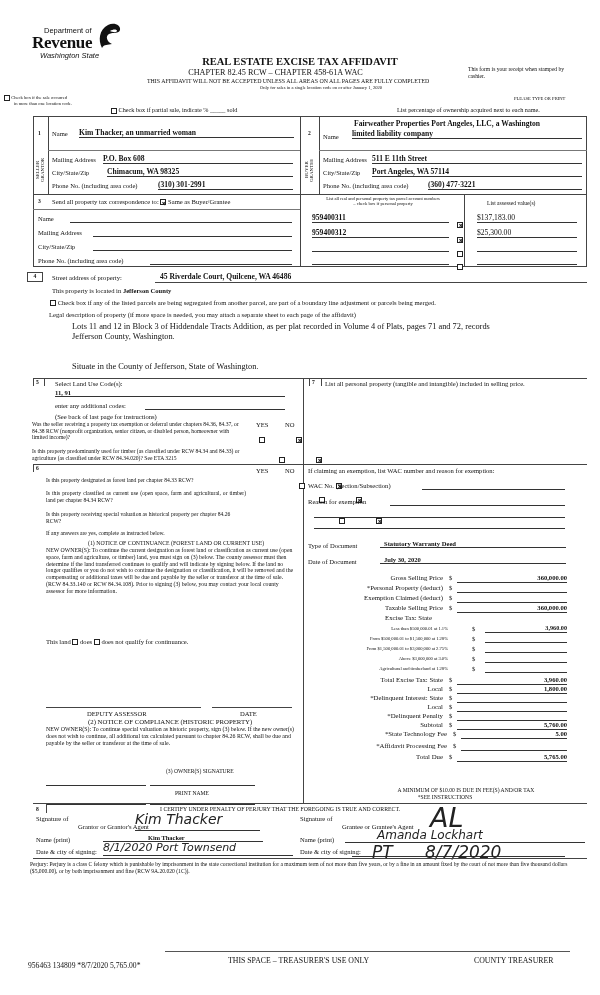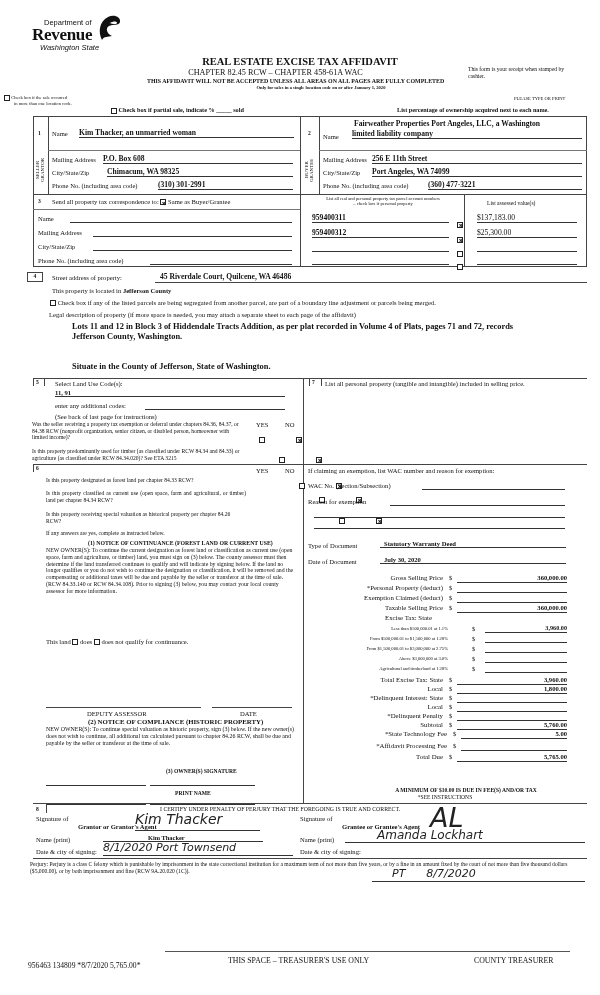--- a/index.html
+++ b/index.html
@@ -1,19 +1,19 @@
 <!DOCTYPE html>
 <html><head>
 <meta charset="utf-8">
 <style>
   * { box-sizing: border-box; margin: 0; padding: 0; }
   html, body { width: 600px; height: 995px; background: #ffffff; }
   body { font-family: "Liberation Serif", "DejaVu Serif", serif; color: #111; position: relative; overflow: hidden; }
   .abs { position: absolute; }
-  .b { font-weight: bold; padding-left: 42px; }
+  .b { font-weight: normal; padding-left: 42px; }
   .tiny { font-size: 4.6px; line-height: 5.4px; }
   .sm { font-size: 5.6px; line-height: 6.6px; }
   .md { font-size: 6.6px; line-height: 7.6px; }
   .fill { font-weight: bold; font-size: 7.6px; }
   .uline { border-bottom: 0.8px solid #333; }
   .cb { display: inline-block; width: 6px; height: 6px; border: 0.8px solid #222; vertical-align: middle; position: relative; background: #fff; }
   .cb.x::before, .cb.x::after { content: ""; position: absolute; left: 0.6px; top: 2.1px; width: 3.6px; height: 0.8px; background: #222; }
   .cb.x::before { transform: rotate(45deg); }
   .cb.x::after { transform: rotate(-45deg); }
   .vline { position: absolute; width: 0.9px; background: #444; }
@@ -23,21 +23,21 @@
   .rt { text-align: right; }
   .sig { font-family: "DejaVu Sans", sans-serif; font-style: italic; font-size: 12px; color: #222; }
   .mono { font-family: Liberation Serif, serif; }
 </style>
 </head>
 <body>
 
 
 
 
-<div class="abs" style="left:30px; top:16px; width:100px; height:50px;">
+<div class="abs" style="left:30px; top:24px; width:100px; height:50px;">
   <div class="abs" style="left:14px; top:2px; font-family:'Liberation Sans',sans-serif; font-size:7.5px;">Department of</div>
   <div class="abs" style="left:2px; top:9px; font-family:'Liberation Serif',serif; font-size:17px; font-weight:bold; letter-spacing:-0.3px;">Revenue</div>
   <div class="abs" style="left:10px; top:27px; font-family:'Liberation Sans',sans-serif; font-style:italic; font-size:7.5px;">Washington State</div>
   <svg class="abs" style="left:66px; top:-2px;" width="26" height="28" viewBox="0 0 26 28">
     <path d="M6 26 C2 18,3 8,12 3 C18 0,25 3,24 8 C23 12,17 10,13 12 C9 14,11 20,16 22 C12 23,8 22,6 26 Z" fill="#111"></path>
     <path d="M14 9 C17 7,21 7,21 9 C20 11,16 10,14 9 Z" fill="#fff"></path>
   </svg>
 </div>
 
 <div class="abs" style="left:0; width:600px; top:56px; text-align:center; font-size:10.5px; font-weight:bold;">REAL ESTATE EXCISE TAX AFFIDAVIT</div>
@@ -80,23 +80,23 @@
 <div class="abs fill uline" style="left:158px; top:180px; width:135px;">(310) 301-2991</div>
 
 
 <div class="secnum" style="left:308px; top:130px;">2</div>
 <div class="abs vert" style="left:304px; top:150px; height:40px; width:12px;">BUYER GRANTEE</div>
 <div class="abs md" style="left:323px; top:133px;">Name</div>
 <div class="abs fill" style="left:354px; top:119px; width:230px;">Fairweather Properties Port Angeles, LLC, a Washington</div>
 <div class="abs fill uline" style="left:352px; top:129px; width:230px;">limited liability company</div>
 <div class="hline" style="left:319px; top:150px; width:268px; background:#777;"></div>
 <div class="abs md" style="left:323px; top:156px;">Mailing Address</div>
-<div class="abs fill uline" style="left:372px; top:154px; width:210px;">256 E 11th Street</div>
+<div class="abs fill uline" style="left:372px; top:154px; width:210px;">511 E 11th Street</div>
 <div class="abs md" style="left:323px; top:169px;">City/State/Zip</div>
-<div class="abs fill uline" style="left:372px; top:167px; width:210px;">Port Angeles, WA  74099</div>
+<div class="abs fill uline" style="left:372px; top:167px; width:210px;">Port Angeles, WA  57114</div>
 <div class="abs md" style="left:323px; top:182px;">Phone No. (including area code)</div>
 <div class="abs fill uline" style="left:428px; top:180px; width:154px;">(360) 477-3221</div>
 
 
 <div class="secnum" style="left:38px; top:198px;">3</div>
 <div class="abs md" style="left:52px; top:198px;">
   <span>Send all property tax correspondence to:</span>
   <span class="cb x"></span>
   <span>Same as Buyer/Grantee</span>
 </div>
@@ -335,21 +335,21 @@
 <div class="abs sig uline" style="left:103px; top:841px; width:190px; height:15px; font-size:11px;">8/1/2020  Port Townsend</div>
 
 <div class="abs md" style="left:300px; top:815px;">
   <div>Signature of</div>
   <div class="b">Grantee or Grantee's Agent</div>
 </div>
 <div class="abs sig" style="left:430px; top:802px; font-size:27px;">AL</div>
 <div class="abs md" style="left:300px; top:836px;">Name (print)</div>
 <div class="abs sig uline" style="left:345px; top:828px; width:240px; height:15px; padding-left:32px; font-size:12px;">Amanda Lockhart</div>
 <div class="abs md" style="left:300px; top:848px;">Date &amp; city of signing:</div>
-<div class="abs sig uline" style="left:372px; top:842px; width:213px; height:15px; padding-left:20px; font-size:11px; white-space:pre;margin-top:25px;">PT      8/7/2020</div>
+<div class="abs sig uline" style="left:352px; top:842px; width:213px; height:15px; padding-left:20px; font-size:17px; white-space:pre;">PT      8/7/2020</div>
 
 <div class="hline" style="left:33px; top:858px; width:554px;"></div>
 <div class="abs sm" style="left:30px; top:861px; width:560px; font-size:5.6px;">Perjury:  Perjury is a class C felony which is punishable by imprisonment in the state correctional institution for a maximum term of not more than five years, or by a fine in an amount fixed by the court of not more than five thousand dollars ($5,000.00), or by both imprisonment and fine (RCW 9A.20.020 (1C)).</div>
 
 
 <div class="hline" style="left:165px; top:951px; width:405px; background:#555;"></div>
 <div class="abs mono" style="left:28px; top:961px; font-size:7.6px;">956463 134809 *8/7/2020 5,765.00*</div>
 <div class="abs" style="left:228px; top:956px; font-size:7.8px;">THIS SPACE – TREASURER'S USE ONLY</div>
 <div class="abs" style="left:474px; top:956px; font-size:7.8px;">COUNTY TREASURER</div>
 

